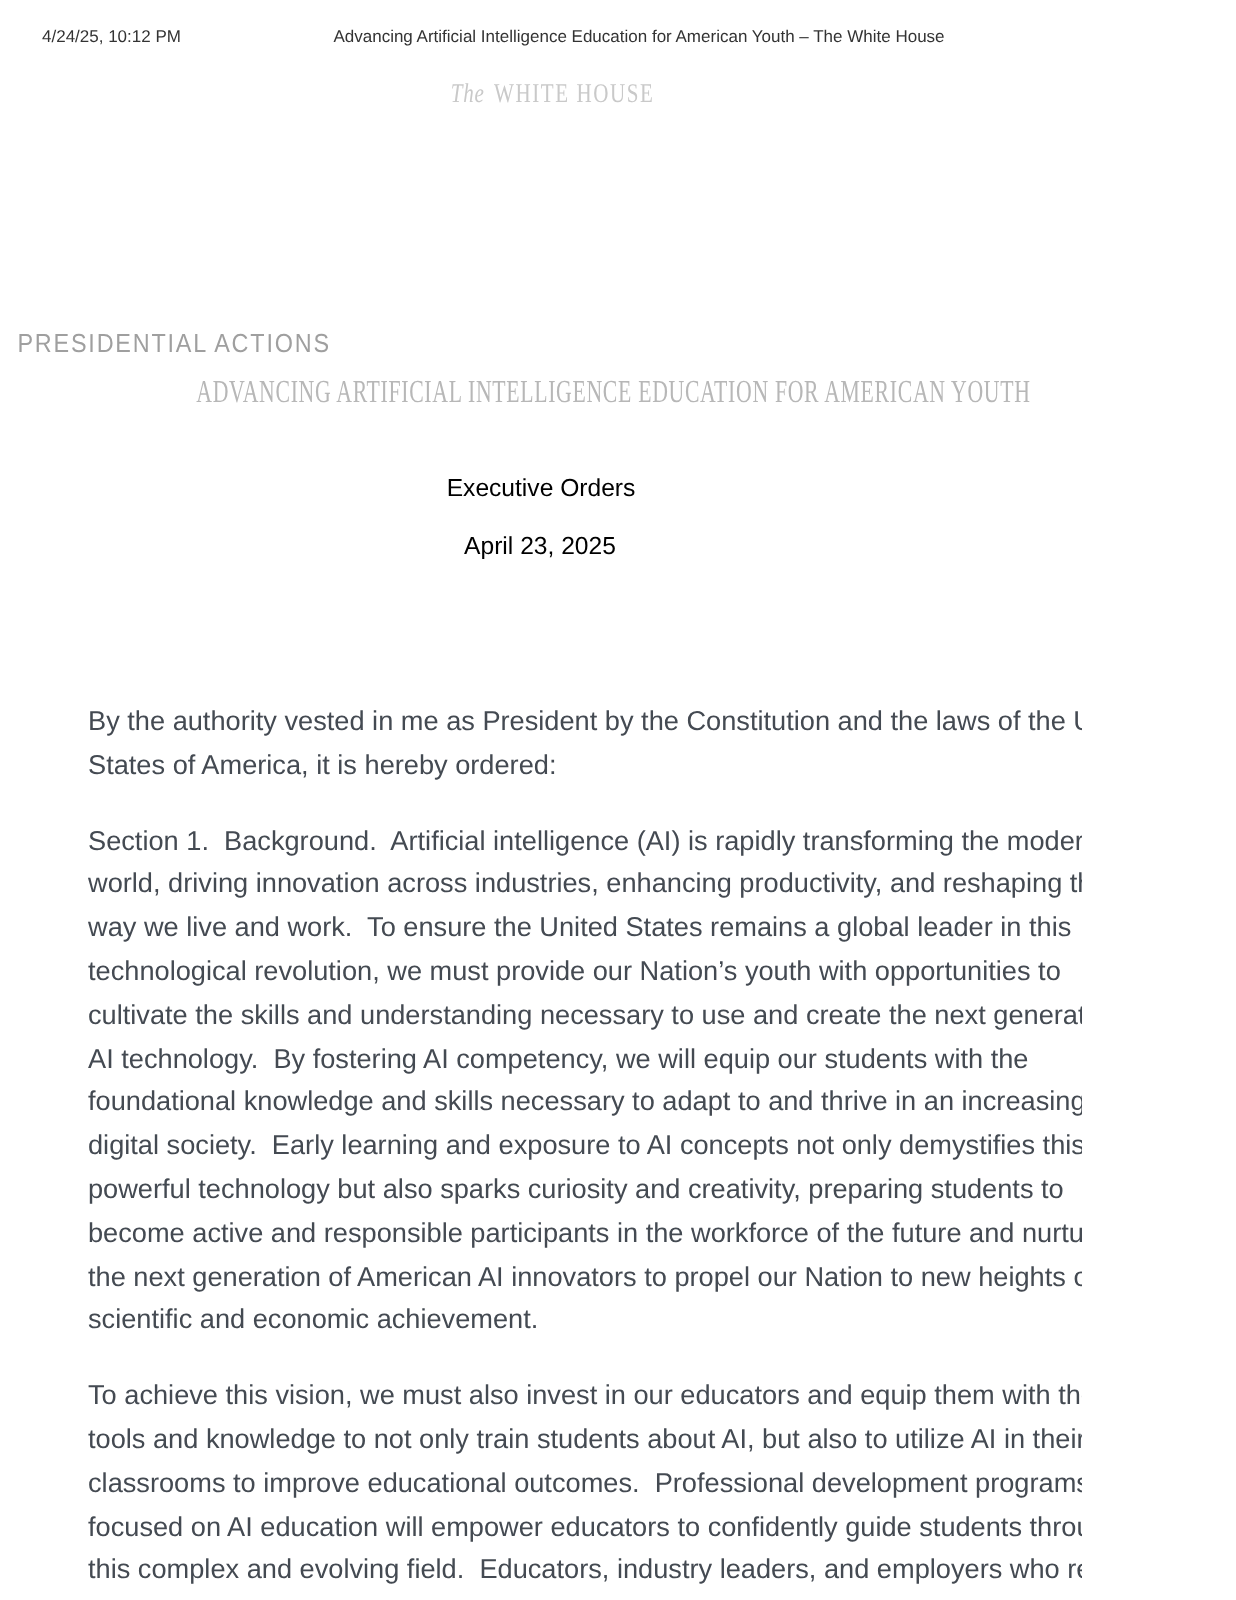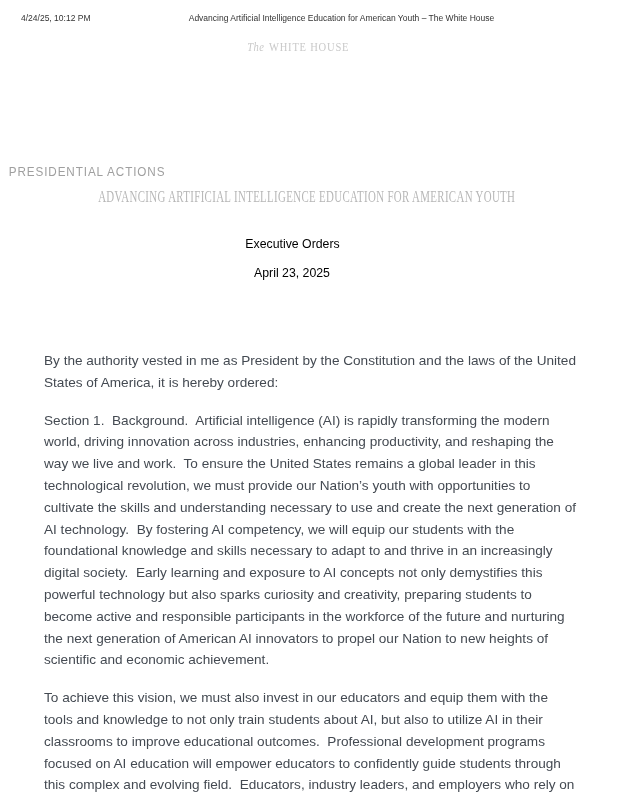--- a/index.html
+++ b/index.html
@@ -3,21 +3,20 @@
 <meta charset="utf-8">
 <style>
   html, body { margin: 0; padding: 0; background: #ffffff; }
   .page {
     position: relative;
     width: 541px;
     height: 800px;
     background: #ffffff;
     overflow: hidden;
     font-family: "Liberation Sans", sans-serif;
-    padding-left: 44px;
   }
 
   
   .print-header { position: absolute; top: 13px; left: 0; right: 0; height: 12px;
     font-size: 8.5px; color: #333333; }
   .print-header .timestamp { position: absolute; left: 21px; top: 0; white-space: nowrap; }
   .print-header .doc-title { position: absolute; left: 98px; right: 0; top: 0; text-align: center; white-space: nowrap; }
 
   
   .masthead { position: absolute; top: 39px; left: 12px; right: 0; text-align: center;

